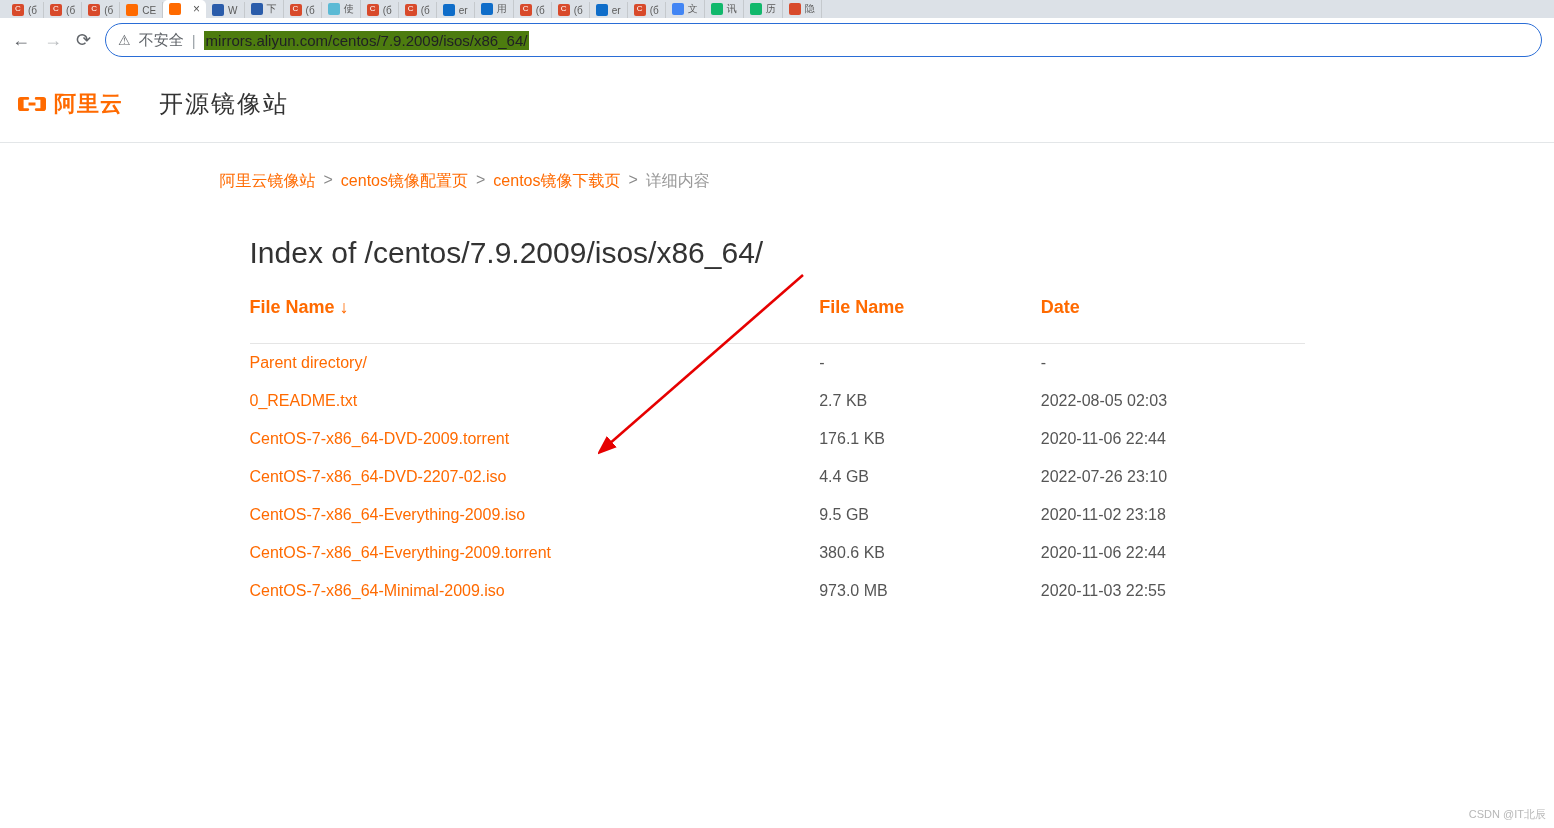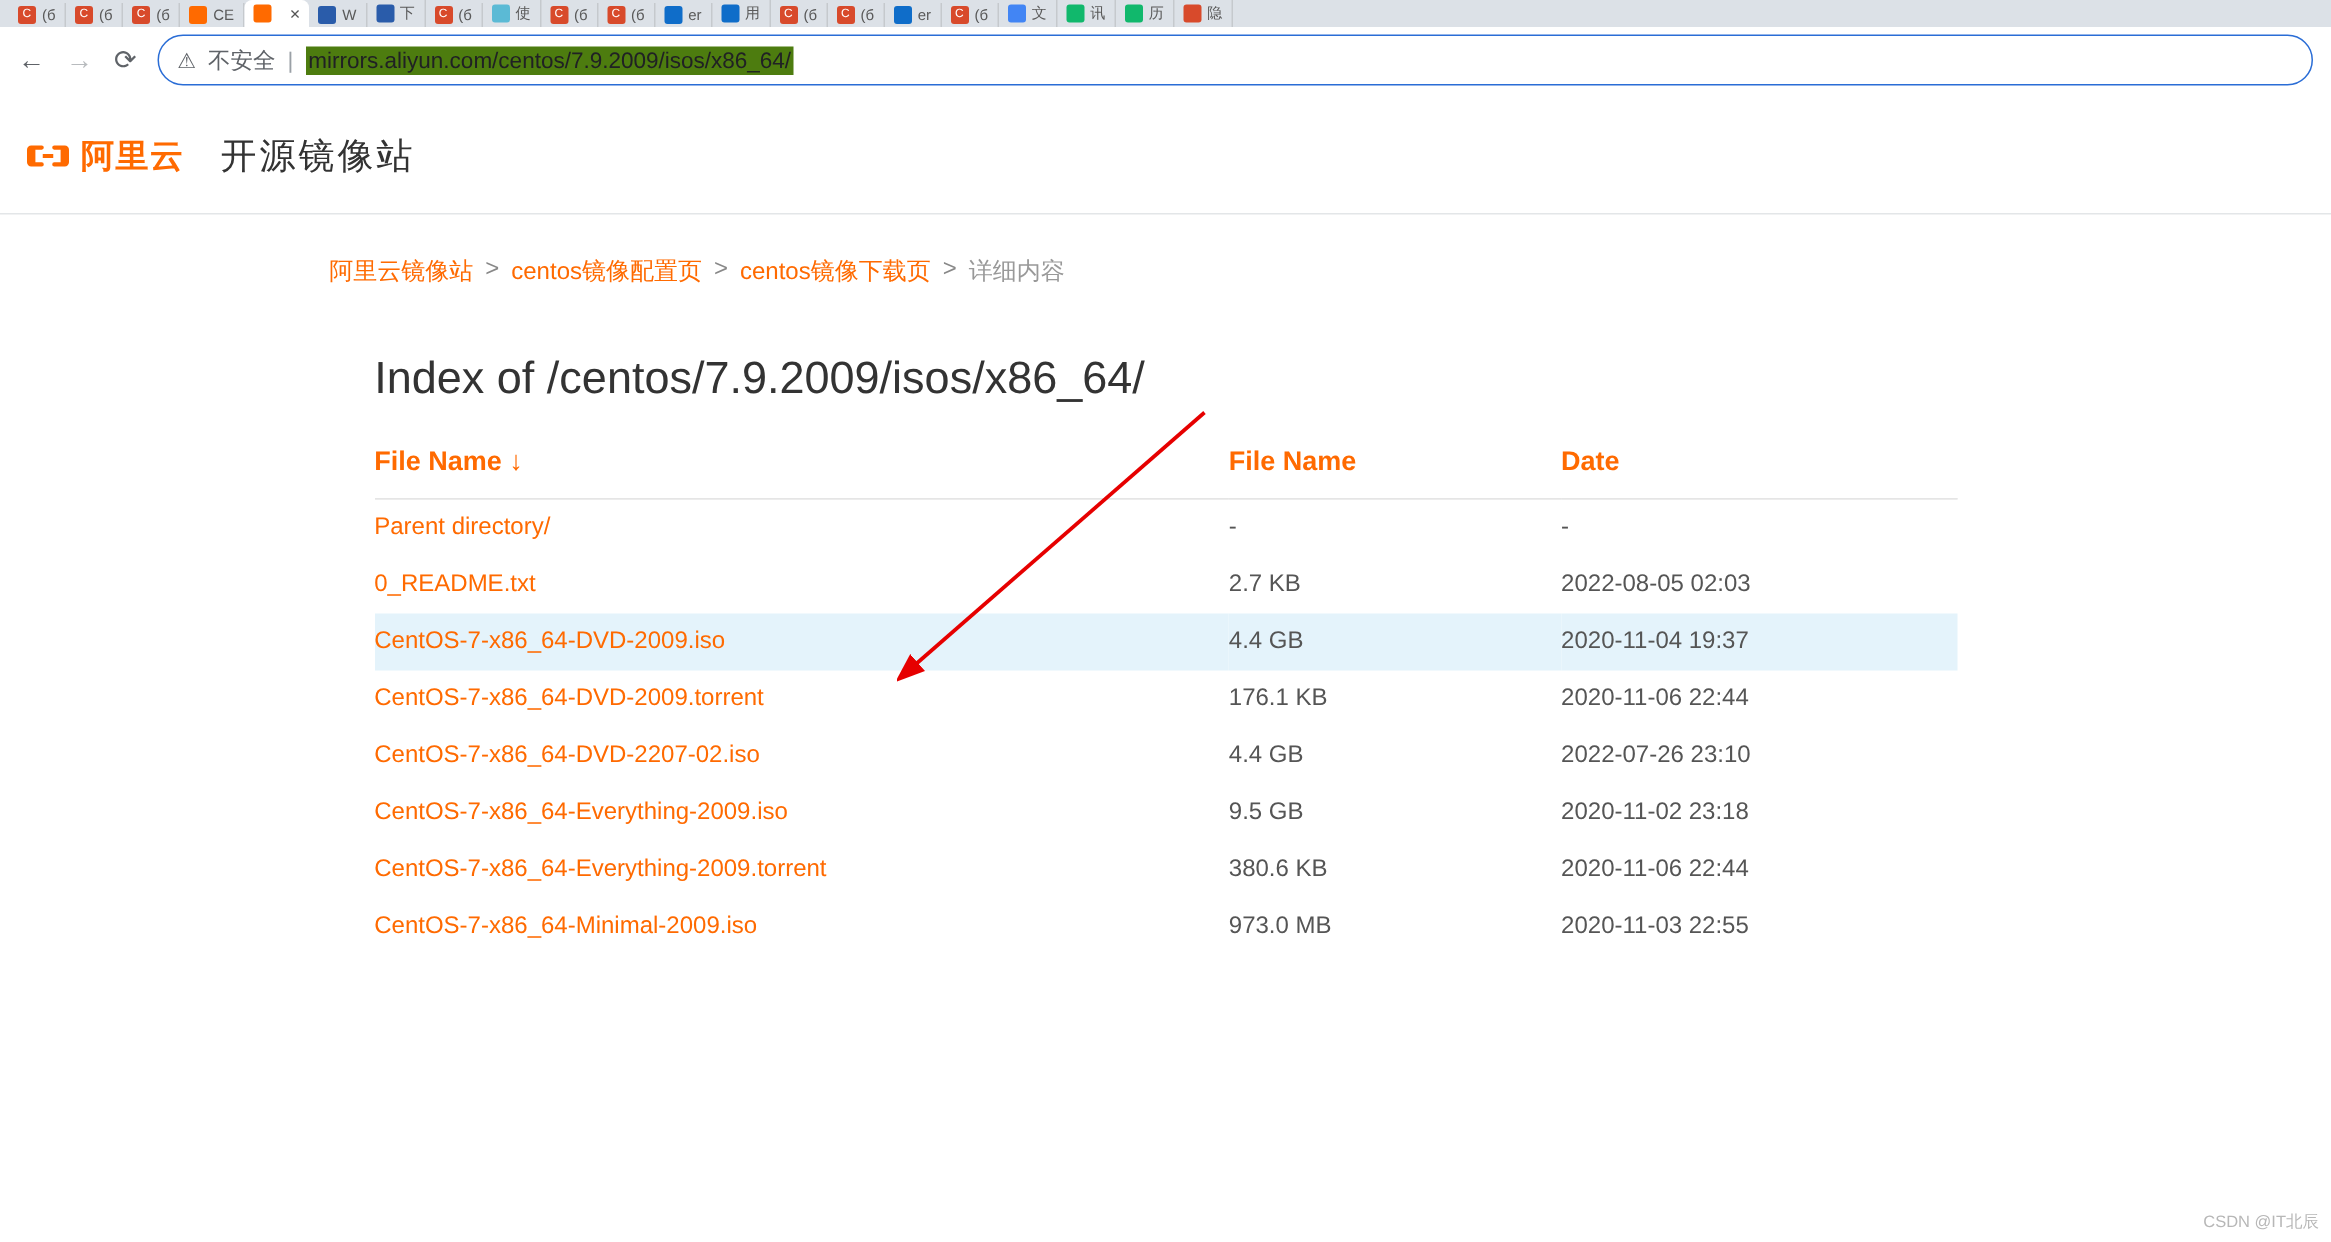--- a/index.html
+++ b/index.html
@@ -22,38 +22,38 @@
     .nav-bar { height: 44px; display: flex; align-items: center; padding: 0 12px; gap: 14px; }
     .nav-btn { font-size: 18px; color: #5f6368; cursor: pointer; }
     .nav-btn.disabled { color: #b8bbbe; }
     .address-bar { flex: 1; display: flex; align-items: center; height: 34px; border: 1px solid #2a6dd6; border-radius: 18px; padding: 0 12px; gap: 8px; font-size: 15px; }
     .secure-icon { color: #5f6368; font-size: 14px; }
     .insecure-text { color: #5f6368; font-size: 15px; }
     .addr-sep { color: #9aa0a6; }
     .url-text { color: #202124; background: #4d7c0f; padding: 1px 2px; }
     
     
-    .page-header { display: flex; align-items: center; padding: 26px 18px 22px 18px; gap: 24px; border-bottom: 1px solid #e3e6e8; }
+    .page-header { display: flex; align-items: center; padding: 26px 18px 22px 18px; gap: 36px; border-bottom: 1px solid #e3e6e8; }
     .logo-wrap { display: flex; align-items: center; gap: 8px; }
     .aliyun-logo-icon { width: 28px; height: 24px; position: relative; }
     .aliyun-logo-icon svg { width: 100%; height: 100%; }
     .aliyun-logo-text { font-size: 22px; font-weight: 600; color: #ff6a00; letter-spacing: 1px; }
     .site-title { font-size: 24px; font-weight: 400; color: #333; letter-spacing: 2px; }
     
     .content { max-width: 1115px; margin: 0 auto; padding: 0 0 0 0; }
     .breadcrumb { padding: 28px 0 18px 0; font-size: 16px; display: flex; gap: 8px; flex-wrap: wrap; align-items:flex-start;}
     .breadcrumb a { color: #ff6a00; text-decoration: none; }
     .breadcrumb .sep { color: #888; }
     .breadcrumb .current { color: #999; }
     
     .card { background: #fff; padding: 26px 30px; }
     .card h1 { font-size: 30px; font-weight: 400; color: #333; margin-bottom: 17px; }
     
     table { width: 100%; border-collapse: collapse; }
-    thead th { text-align: left; padding: 10px 0 14px 0; font-size: 18px; font-weight: 600; color: #ff6a00; border-bottom: 1px solid #e5e5e5; }
+    thead th { text-align: left; padding: 10px 0 25px 0; font-size: 18px; font-weight: 600; color: #ff6a00; border-bottom: 1px solid #e5e5e5; }
     tbody td { padding: 10px 0; font-size: 16px; vertical-align: middle; }
     tbody td:first-child a { color: #ff6a00; text-decoration: none; }
     tbody td:nth-child(2), tbody td:nth-child(3) { color: #555; }
     tbody tr.highlight { background: #e4f3fb; }
     th.col-name, td.col-name { width: 54%; }
     th.col-size, td.col-size { width: 21%; }
     th.col-date, td.col-date { width: 25%; }
     
     .annotation-arrow { position: absolute; pointer-events: none; }
     .watermark { position: fixed; bottom: 6px; right: 8px; font-size: 11px; color: #b7b7b7; }
@@ -197,25 +197,20 @@
           <tr>
             <td class="col-name"><a href="#">Parent directory/</a></td>
             <td class="col-size">-</td>
             <td class="col-date">-</td>
           </tr>
           <tr>
             <td class="col-name"><a href="#">0_README.txt</a></td>
             <td class="col-size">2.7 KB</td>
             <td class="col-date">2022-08-05 02:03</td>
           </tr>
-          <tr class="highlight">
-            <td class="col-name"><a href="#">CentOS-7-x86_64-DVD-2009.iso</a></td>
-            <td class="col-size">4.4 GB</td>
-            <td class="col-date">2020-11-04 19:37</td>
-          </tr>
           <tr>
             <td class="col-name"><a href="#">CentOS-7-x86_64-DVD-2009.torrent</a></td>
             <td class="col-size">176.1 KB</td>
             <td class="col-date">2020-11-06 22:44</td>
           </tr>
           <tr>
             <td class="col-name"><a href="#">CentOS-7-x86_64-DVD-2207-02.iso</a></td>
             <td class="col-size">4.4 GB</td>
             <td class="col-date">2022-07-26 23:10</td>
           </tr>

